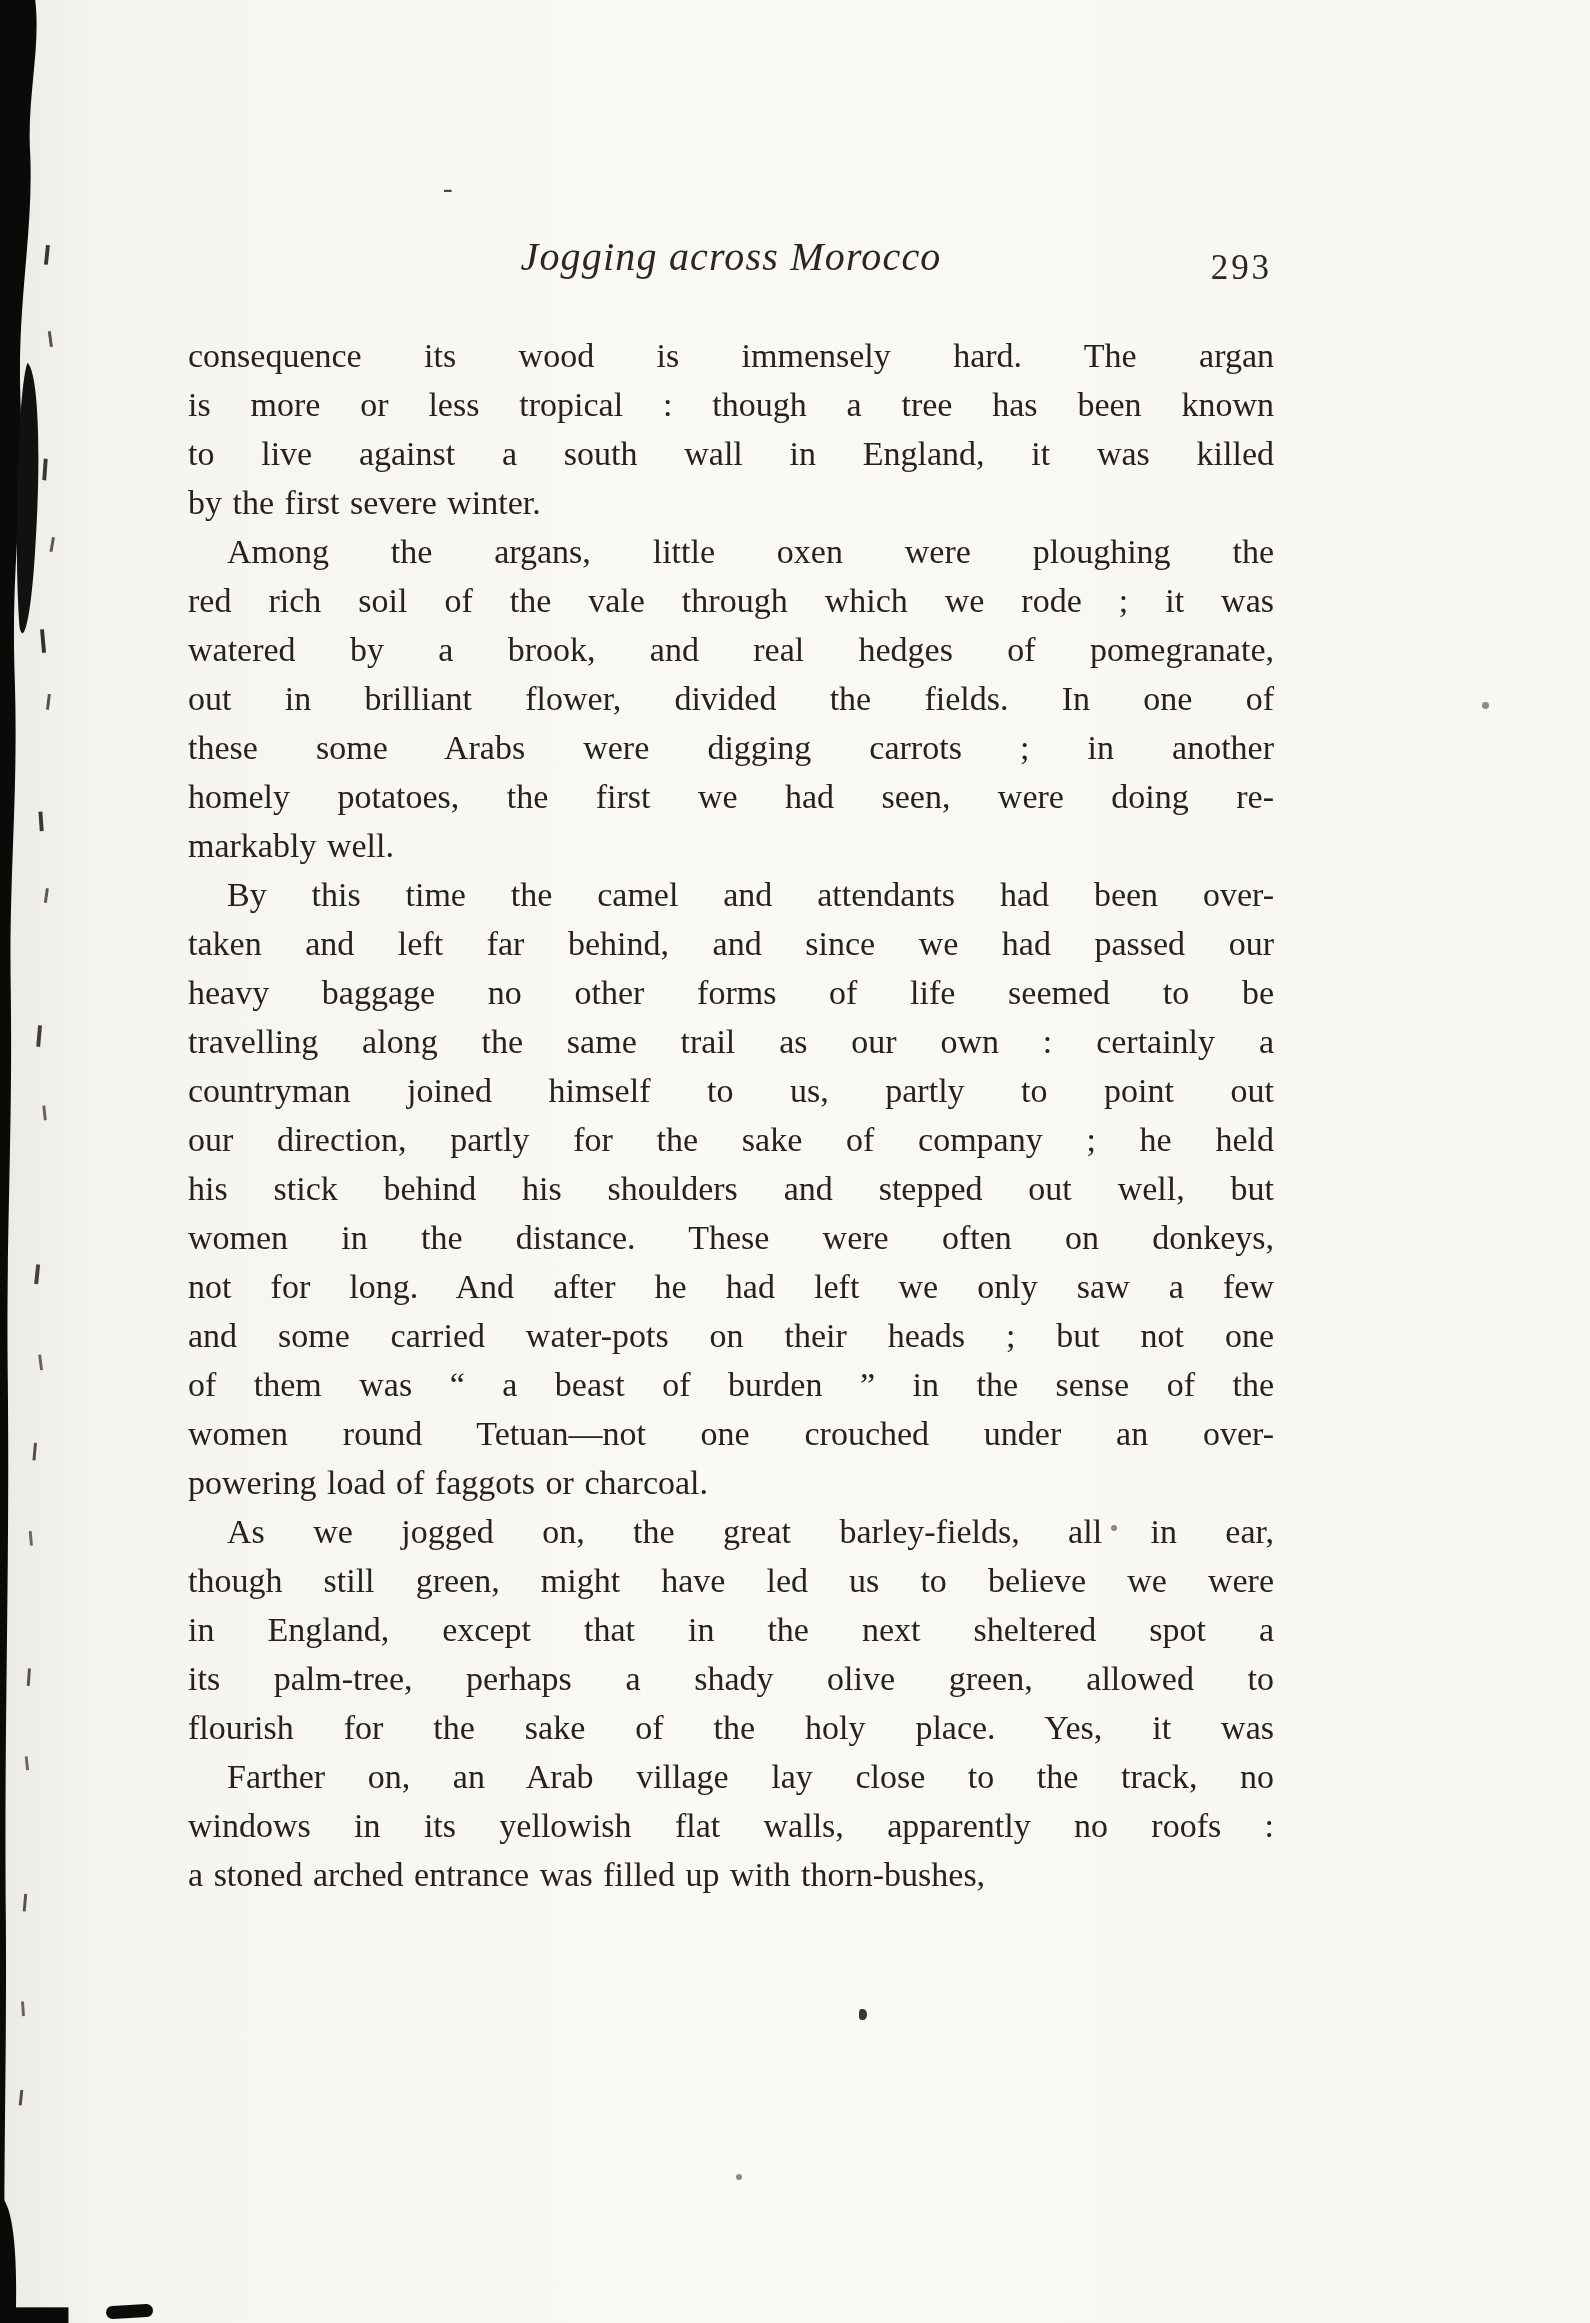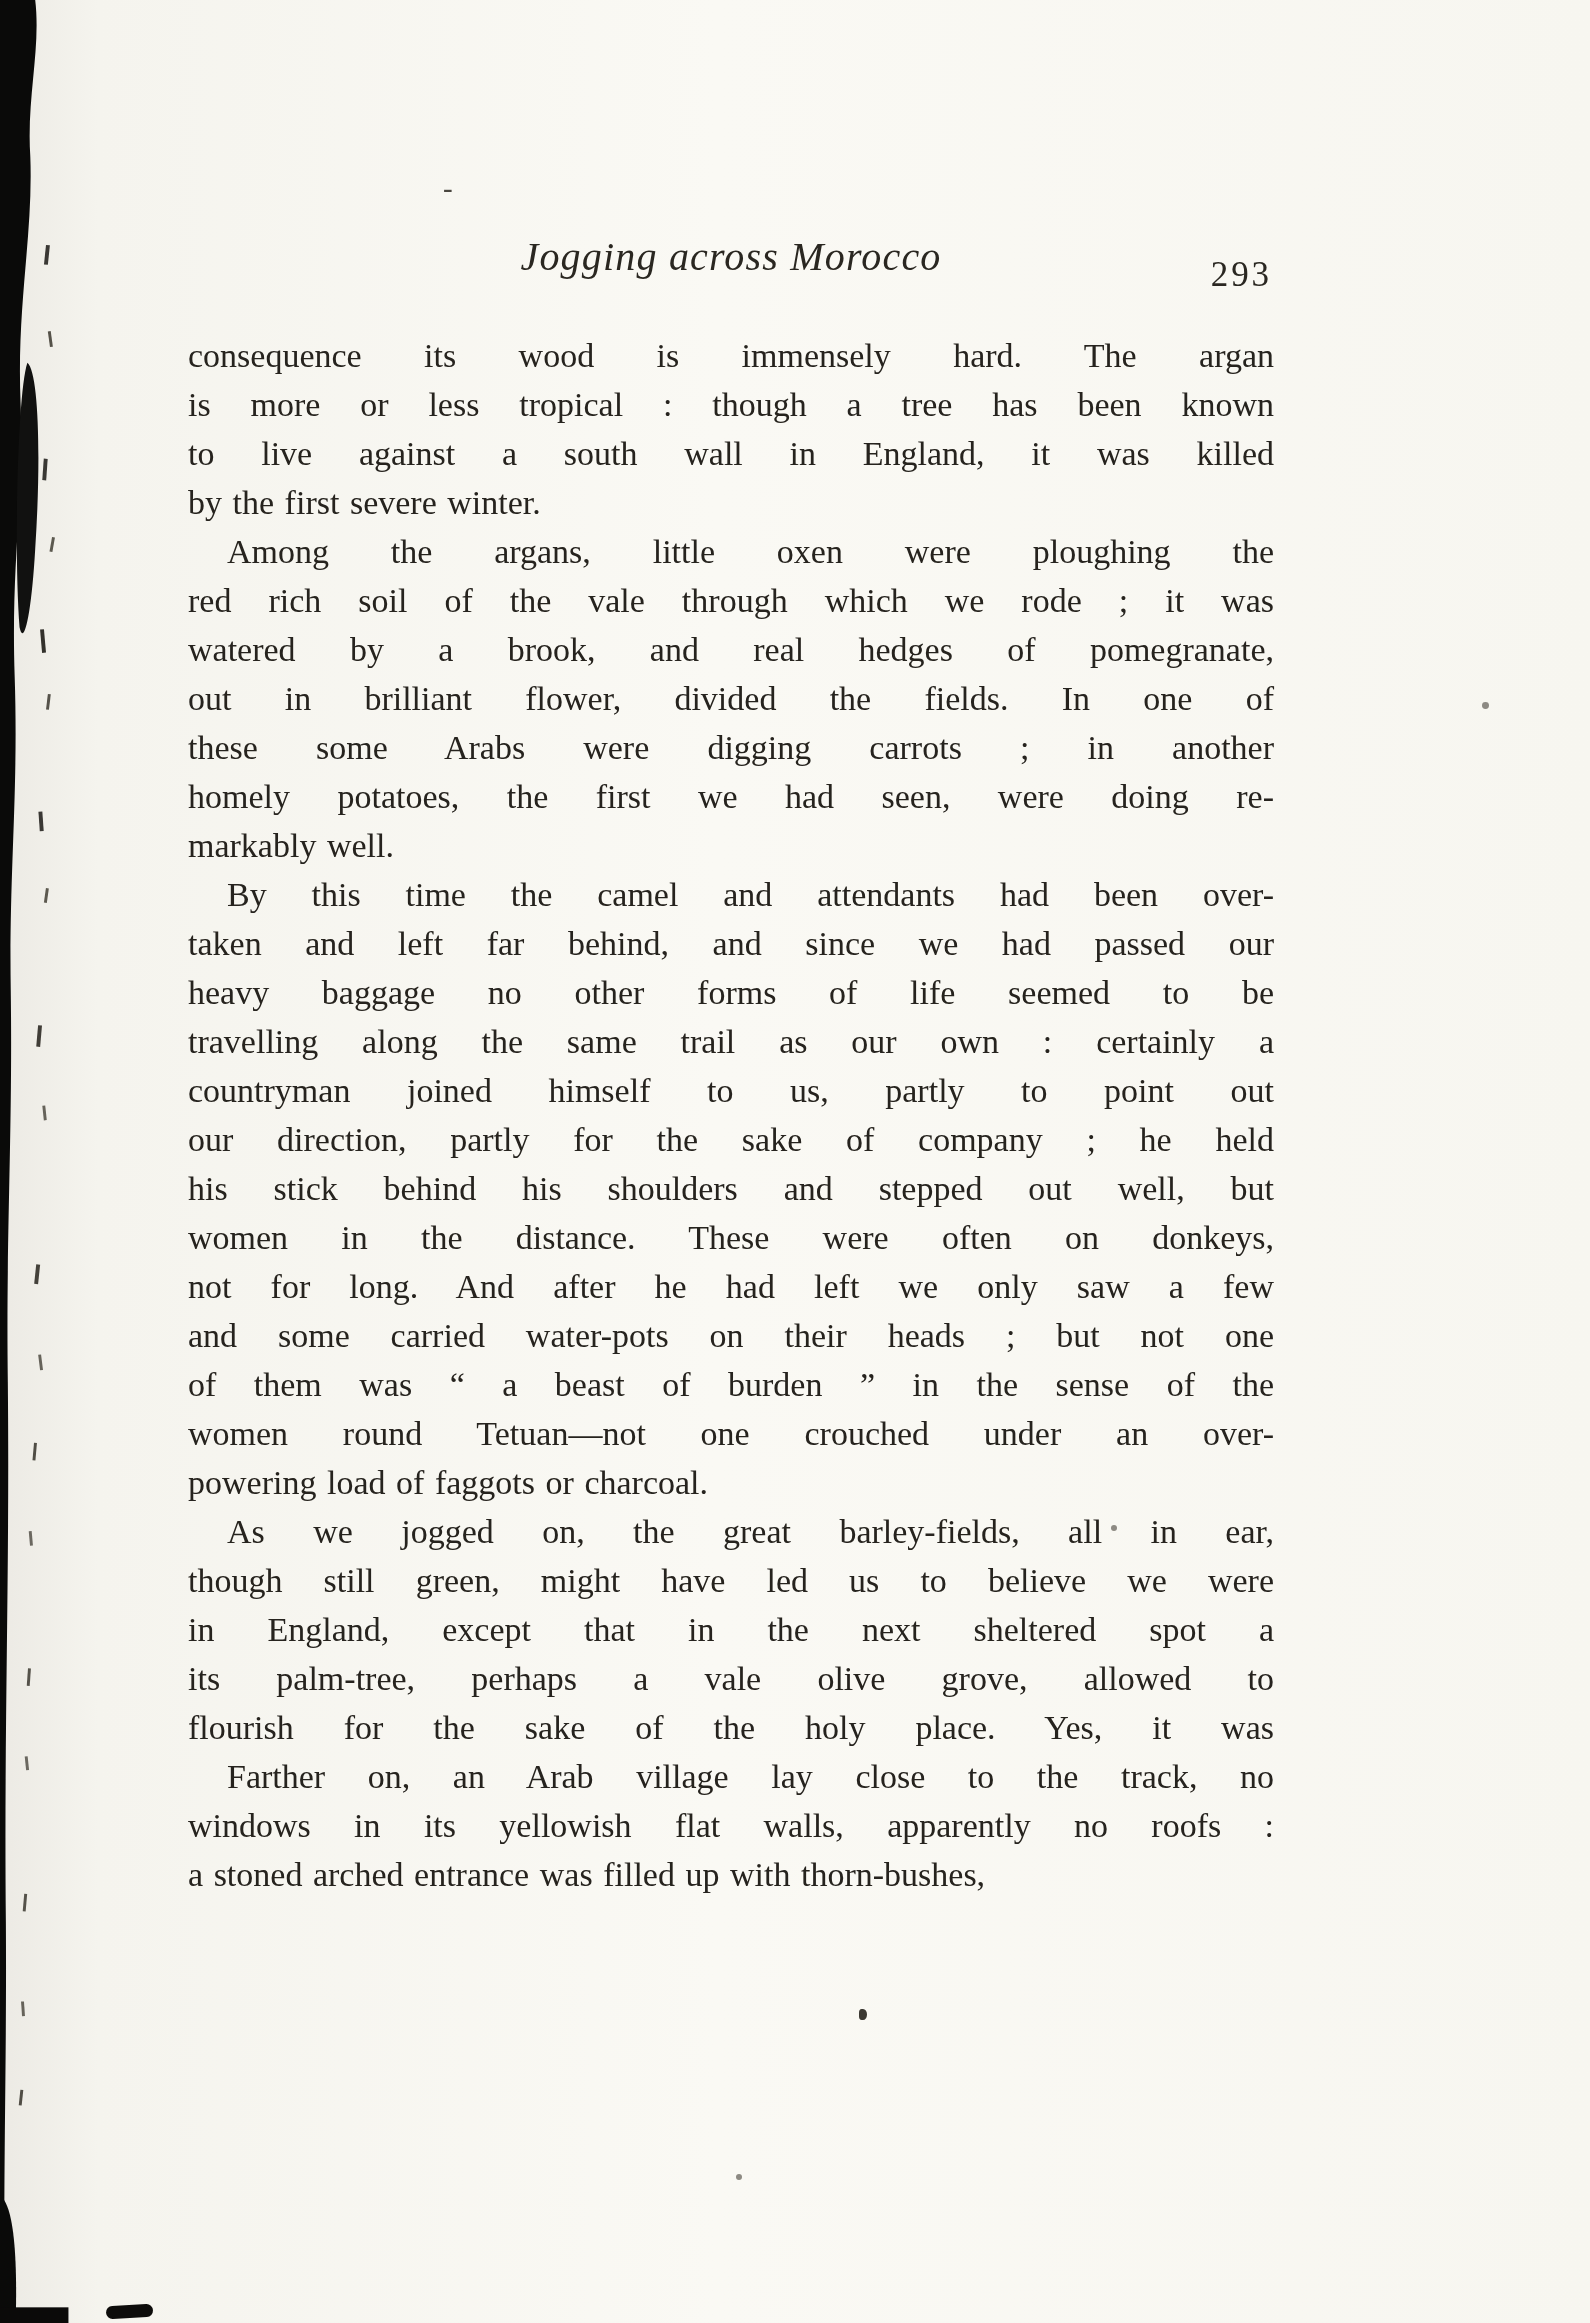--- a/index.html
+++ b/index.html
@@ -36,21 +36,21 @@
   .title {
     text-align: center;
     font-size: 40px;
     letter-spacing: 1.2px;
     color: #2a2721;
     font-style: italic;
   }
   .page-number {
     position: absolute;
     right: 2px;
-    top: 22px;
+    top: 15px;
     font-size: 35px;
     letter-spacing: 2.9px;
     color: #2a2721;
     text-align: center;
   }
   .stray-dash {
     position: absolute;
     left: 255px;
     top: -61px;
     font-size: 29px;
@@ -162,21 +162,21 @@
           <div class="line">not for long. And after he had left we only saw a few</div>
           <div class="line">and some carried water-pots on their heads ; but not one</div>
           <div class="line">of them was “ a beast of burden ” in the sense of the</div>
           <div class="line">women round Tetuan—not one crouched under an over-</div>
           <div class="line last">powering load of faggots or charcoal.</div>
         </div>
       <div class="paragraph indent">
           <div class="line">As we jogged on, the great barley-fields, all in ear,</div>
           <div class="line">though still green, might have led us to believe we were</div>
           <div class="line">in England, except that in the next sheltered spot a</div>
-          <div class="line">its palm-tree, perhaps a vale olive grove, allowed to</div>
+          <div class="line">its palm-tree, perhaps a shady olive green, allowed to</div>
           <div class="line">flourish for the sake of the holy place. Yes, it was</div>
         </div>
       <div class="paragraph indent">
           <div class="line">Farther on, an Arab village lay close to the track, no</div>
           <div class="line">windows in its yellowish flat walls, apparently no roofs :</div>
           <div class="line last">a stoned arched entrance was filled up with thorn-bushes,</div>
         </div>
     </div>
 
   </div>

